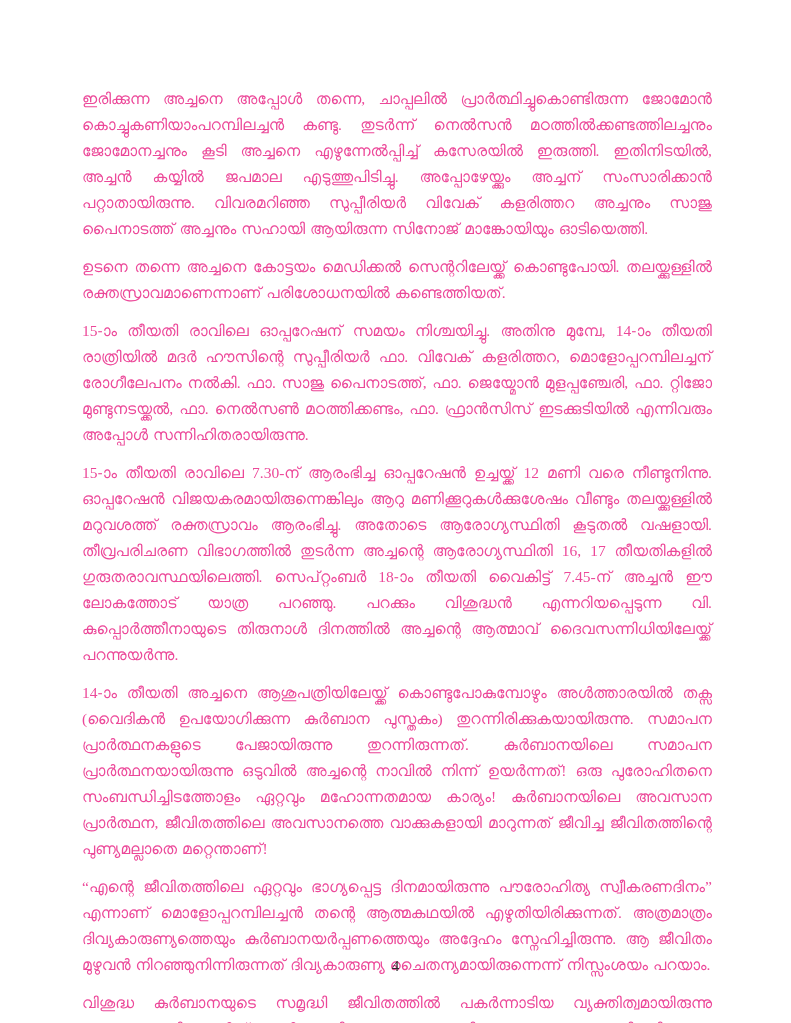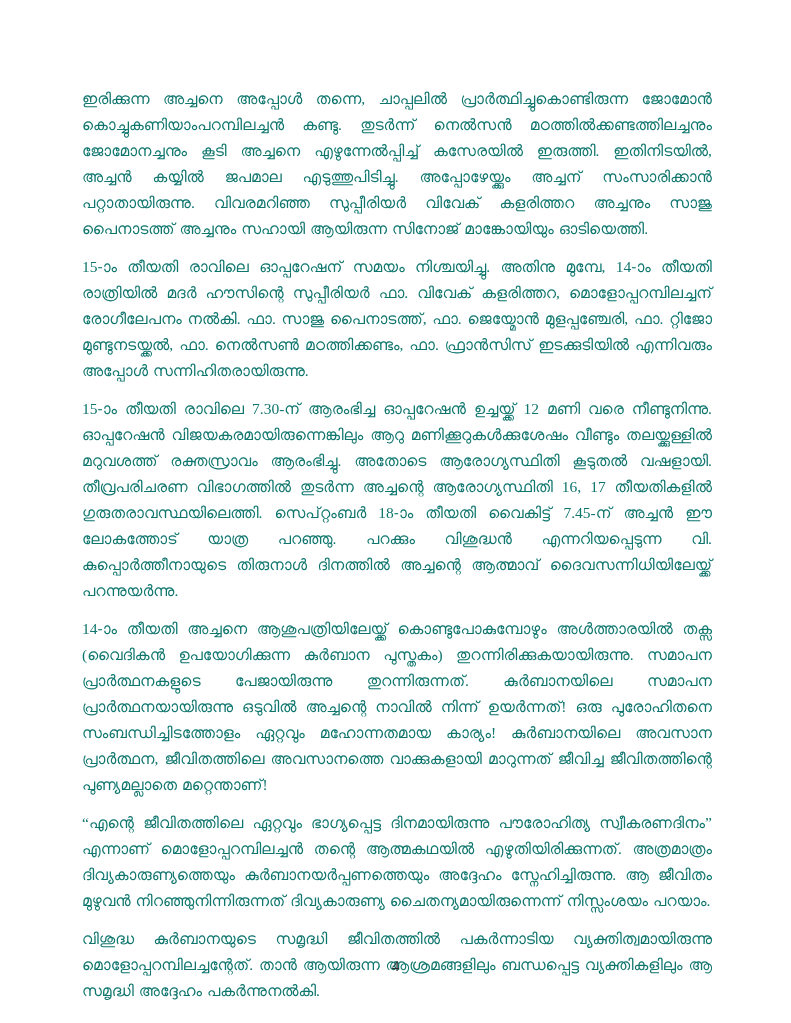--- a/index.html
+++ b/index.html
@@ -21,40 +21,41 @@
     top: 86px;
     width: 630px;
     color: #1c1c1c;
   }
   .para {
     margin: 0 0 12px 0;
     font-size: 15.5px;
     line-height: 26px;
     text-align: justify;
     text-justify: inter-word;
-    color: #0f766e;
+    color: #ec4899;
     word-spacing: 1px;
   }
   .page-number {
     position: absolute;
     left: 0;
     right: 0;
     top: 958px;
     text-align: center;
     font-size: 15px;
     color: #2a2a2a;
     font-family: "Liberation Serif", "DejaVu Serif", serif;
   }
 </style>
 </head>
 <body>
 
 <div class="page">
   <div class="content">
     <p class="para">ഇരിക്കുന്ന അച്ചനെ അപ്പോൾ തന്നെ, ചാപ്പലിൽ പ്രാർത്ഥിച്ചുകൊണ്ടിരുന്ന ജോമോൻ കൊച്ചുകണിയാംപറമ്പിലച്ചൻ കണ്ടു. തുടർന്ന് നെൽസൻ മഠത്തിൽക്കണ്ടത്തിലച്ചനും ജോമോനച്ചനും കൂടി അച്ചനെ എഴുന്നേൽപ്പിച്ച് കസേരയിൽ ഇരുത്തി. ഇതിനിടയിൽ, അച്ചൻ കയ്യിൽ ജപമാല എടുത്തുപിടിച്ചു. അപ്പോഴേയ്ക്കും അച്ചന് സംസാരിക്കാൻ പറ്റാതായിരുന്നു. വിവരമറിഞ്ഞ സുപ്പീരിയർ വിവേക് കളരിത്തറ അച്ചനും സാജു പൈനാടത്ത് അച്ചനും സഹായി ആയിരുന്ന സിനോജ് മാങ്കോയിയും ഓടിയെത്തി.</p>
+    <p class="para">ഉടനെ തന്നെ അച്ചനെ കോട്ടയം മെഡിക്കൽ സെന്ററിലേയ്ക്ക് കൊണ്ടുപോയി. തലയ്ക്കുള്ളിൽ രക്തസ്രാവമാണെന്നാണ് പരിശോധനയിൽ കണ്ടെത്തിയത്.</p>
     <p class="para">15-ാം തീയതി രാവിലെ ഓപ്പറേഷന് സമയം നിശ്ചയിച്ചു. അതിനു മുമ്പേ, 14-ാം തീയതി രാത്രിയിൽ മദർ ഹൗസിന്റെ സുപ്പീരിയർ ഫാ. വിവേക് കളരിത്തറ, മൊളോപ്പറമ്പിലച്ചന് രോഗീലേപനം നൽകി. ഫാ. സാജു പൈനാടത്ത്, ഫാ. ജെയ്മോൻ മുളപ്പഞ്ചേരി, ഫാ. റ്റിജോ മുണ്ടുനടയ്ക്കൽ, ഫാ. നെൽസൺ മഠത്തിക്കണ്ടം, ഫാ. ഫ്രാൻസിസ് ഇടക്കുടിയിൽ എന്നിവരും അപ്പോൾ സന്നിഹിതരായിരുന്നു.</p>
     <p class="para">15-ാം തീയതി രാവിലെ 7.30-ന് ആരംഭിച്ച ഓപ്പറേഷൻ ഉച്ചയ്ക്ക് 12 മണി വരെ നീണ്ടുനിന്നു. ഓപ്പറേഷൻ വിജയകരമായിരുന്നെങ്കിലും ആറു മണിക്കൂറുകൾക്കുശേഷം വീണ്ടും തലയ്ക്കുള്ളിൽ മറുവശത്ത് രക്തസ്രാവം ആരംഭിച്ചു. അതോടെ ആരോഗ്യസ്ഥിതി കൂടുതൽ വഷളായി. തീവ്രപരിചരണ വിഭാഗത്തിൽ തുടർന്ന അച്ചന്റെ ആരോഗ്യസ്ഥിതി 16, 17 തീയതികളിൽ ഗുരുതരാവസ്ഥയിലെത്തി. സെപ്റ്റംബർ 18-ാം തീയതി വൈകിട്ട് 7.45-ന് അച്ചൻ ഈ ലോകത്തോട് യാത്ര പറഞ്ഞു. പറക്കും വിശുദ്ധൻ എന്നറിയപ്പെടുന്ന വി. കുപ്പൊർത്തീനായുടെ തിരുനാൾ ദിനത്തിൽ അച്ചന്റെ ആത്മാവ് ദൈവസന്നിധിയിലേയ്ക്ക് പറന്നുയർന്നു.</p>
     <p class="para">14-ാം തീയതി അച്ചനെ ആശുപത്രിയിലേയ്ക്ക് കൊണ്ടുപോകുമ്പോഴും അൾത്താരയിൽ തക്സ (വൈദികൻ ഉപയോഗിക്കുന്ന കുർബാന പുസ്തകം) തുറന്നിരിക്കുകയായിരുന്നു. സമാപന പ്രാർത്ഥനകളുടെ പേജായിരുന്നു തുറന്നിരുന്നത്. കുർബാനയിലെ സമാപന പ്രാർത്ഥനയായിരുന്നു ഒടുവിൽ അച്ചന്റെ നാവിൽ നിന്ന് ഉയർന്നത്! ഒരു പുരോഹിതനെ സംബന്ധിച്ചിടത്തോളം ഏറ്റവും മഹോന്നതമായ കാര്യം! കുർബാനയിലെ അവസാന പ്രാർത്ഥന, ജീവിതത്തിലെ അവസാനത്തെ വാക്കുകളായി മാറുന്നത് ജീവിച്ച ജീവിതത്തിന്റെ പുണ്യമല്ലാതെ മറ്റെന്താണ്!</p>
     <p class="para">“എന്റെ ജീവിതത്തിലെ ഏറ്റവും ഭാഗ്യപ്പെട്ട ദിനമായിരുന്നു പൗരോഹിത്യ സ്വീകരണദിനം” എന്നാണ് മൊളോപ്പറമ്പിലച്ചൻ തന്റെ ആത്മകഥയിൽ എഴുതിയിരിക്കുന്നത്. അത്രമാത്രം ദിവ്യകാരുണ്യത്തെയും കുർബാനയർപ്പണത്തെയും അദ്ദേഹം സ്നേഹിച്ചിരുന്നു. ആ ജീവിതം മുഴുവൻ നിറഞ്ഞുനിന്നിരുന്നത് ദിവ്യകാരുണ്യ ചൈതന്യമായിരുന്നെന്ന് നിസ്സംശയം പറയാം.</p>
     <p class="para">വിശുദ്ധ കുർബാനയുടെ സമൃദ്ധി ജീവിതത്തിൽ പകർന്നാടിയ വ്യക്തിത്വമായിരുന്നു മൊളോപ്പറമ്പിലച്ചന്റേത്. താൻ ആയിരുന്ന ആശ്രമങ്ങളിലും ബന്ധപ്പെട്ട വ്യക്തികളിലും ആ സമൃദ്ധി അദ്ദേഹം പകർന്നുനൽകി.</p>
   </div>
   <div class="page-number">4</div>
 </div>
 
 </body></html>

